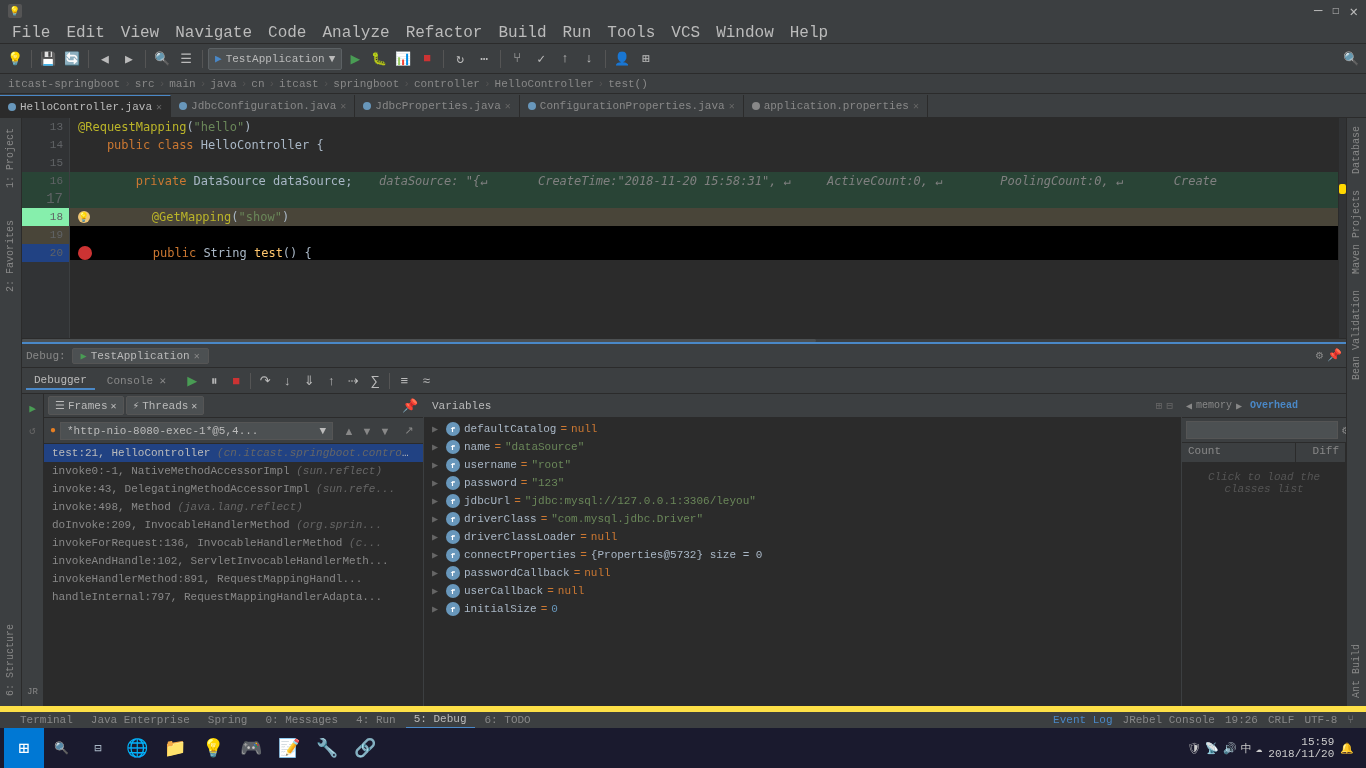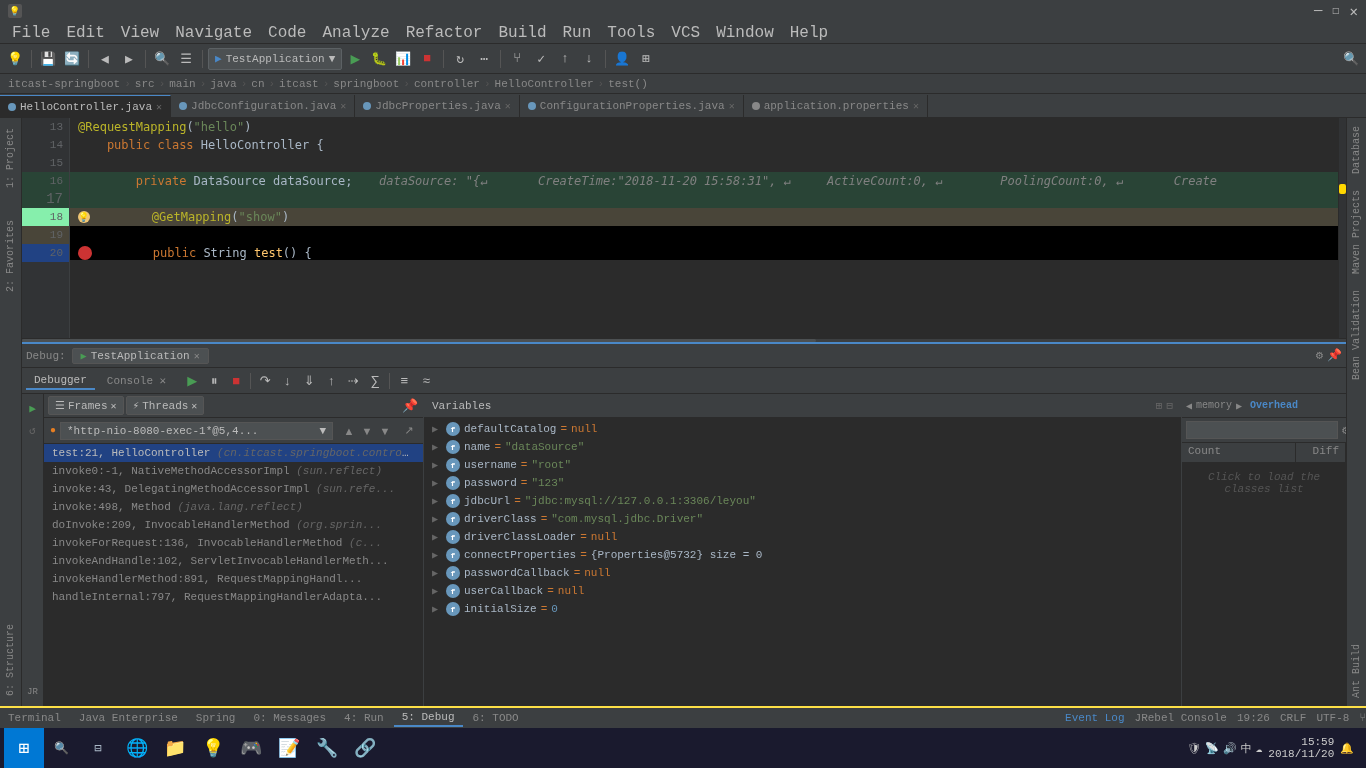--- a/index.html
+++ b/index.html
@@ -505,21 +505,21 @@
     <div class="right-panel-tabs">
       <div class="right-tab-label">Database</div>
       <div class="right-tab-label">Maven Projects</div>
       <div class="right-tab-label">Bean Validation</div>
       <div style="flex:1;"></div>
       <div class="right-tab-label">Ant Build</div>
     </div>
 
   </div>
 
-  <div style="height:22px;background:#3c3f41;display:flex;align-items:center;padding:0 0;border-top:2px solid #fde047;font-size:11px;">
+  <div style="height:22px;background:#3c3f41;display:flex;align-items:center;padding:0 12px;border-top:6px solid #fde047;font-size:11px;">
     <div style="display:flex;align-items:center;gap:2px;flex:1;">
       <div style="padding:2px 8px;color:#888;cursor:pointer;">Terminal</div>
       <div style="padding:2px 8px;color:#888;cursor:pointer;">Java Enterprise</div>
       <div style="padding:2px 8px;color:#888;cursor:pointer;">Spring</div>
       <div style="padding:2px 8px;color:#888;cursor:pointer;">0: Messages</div>
       <div style="padding:2px 8px;color:#888;cursor:pointer;">4: Run</div>
       <div style="padding:2px 8px;color:#bbbbbb;cursor:pointer;border-bottom:2px solid #4a88c7;">5: Debug</div>
       <div style="padding:2px 8px;color:#888;cursor:pointer;">6: TODO</div>
     </div>
     <div style="display:flex;align-items:center;gap:10px;margin-left:auto;">

